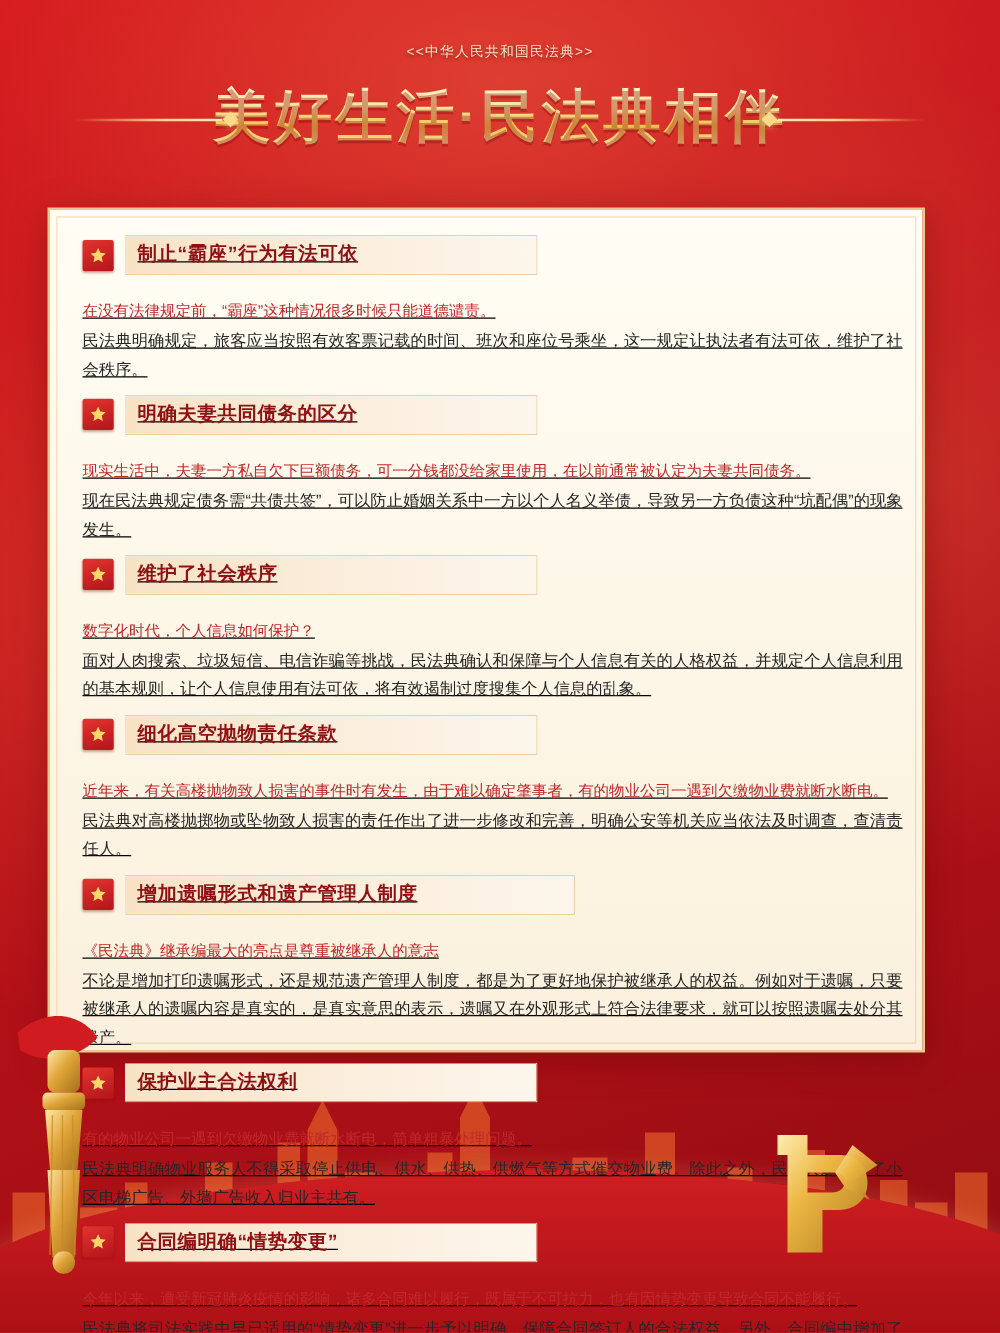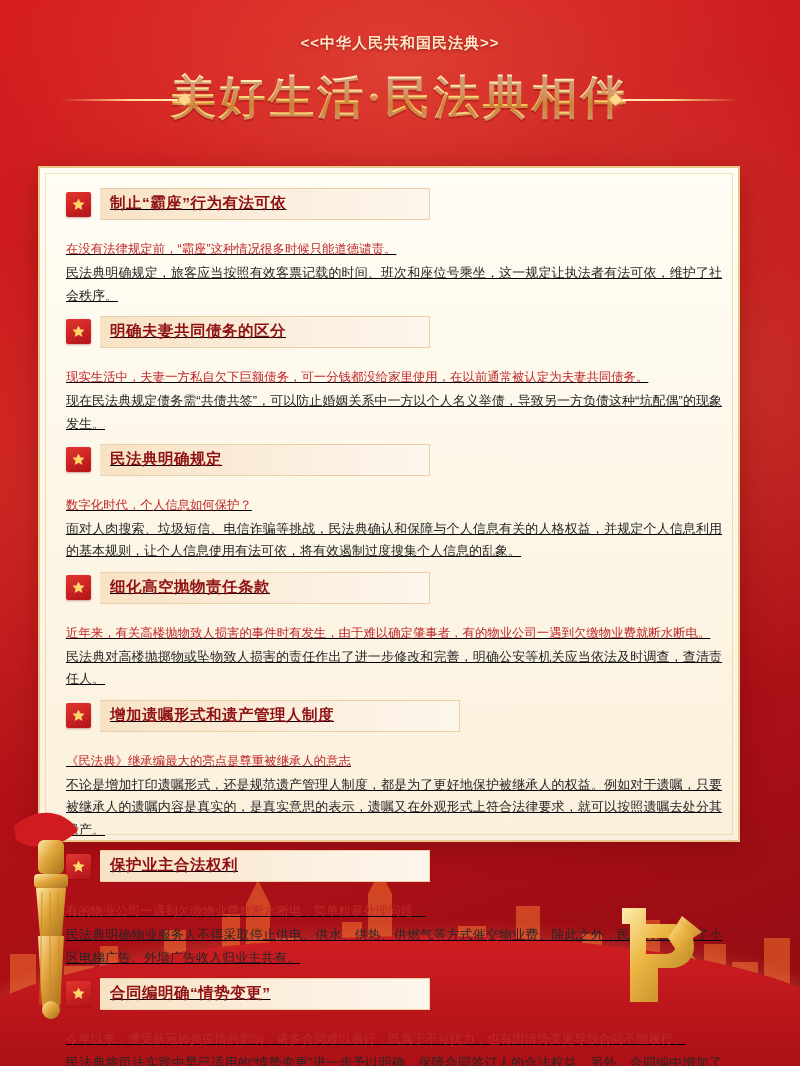--- a/index.html
+++ b/index.html
@@ -50,32 +50,32 @@
 
   
   header.header {
     position: relative;
     padding-top: 34px;
     text-align: center;
     z-index: 5;
   }
   .header-sub {
     color: #ffe6c7;
-    font-size: 15px;
+    font-size: 11px;
     letter-spacing: 1px;
-    font-weight: bold;
+    font-weight: normal;
     text-shadow: 0 1px 3px rgba(80,0,0,.5);
   }
   .title-wrap {
     position: relative;
     margin-top: 14px;
     height: 64px;
   }
   .main-title {
-    font-family: Liberation Serif, serif;
+    font-family: Liberation Sans, sans-serif;
     font-size: 46px;
     font-weight: bold;
     letter-spacing: 3px;
     background: linear-gradient(180deg, #fff7d6 0%, #ffe49a 38%, #f6c252 62%, #fff3c4 100%);
     -webkit-background-clip: text;
     background-clip: text;
     color: transparent;
     display: inline-block;
     text-shadow: 0 2px 0 rgba(130,10,10,.35);
   }
@@ -257,21 +257,21 @@
       <p class="body-text">现在民法典规定债务需“共债共签”，可以防止婚姻关系中一方以个人名义举债，导致另一方负债这种“坑配偶”的现象发生。</p>
     </section>
 
     <section class="item">
       <div class="item-head">
         <span class="star-badge">
           <svg width="15" height="15" viewBox="0 0 24 24" aria-hidden="true">
               <path fill="#ffd66b" d="M12 2.2l2.9 6.2 6.8.8-5 4.7 1.3 6.7L12 17.3 6 20.6l1.3-6.7-5-4.7 6.8-.8z"></path>
             </svg>
         </span>
-        <div class="head-label">民法典明确规定</div>
+        <div class="head-label">维护了社会秩序</div>
       </div>
       <p class="lead">数字化时代，个人信息如何保护？</p>
       <p class="body-text">面对人肉搜索、垃圾短信、电信诈骗等挑战，民法典确认和保障与个人信息有关的人格权益，并规定个人信息利用的基本规则，让个人信息使用有法可依，将有效遏制过度搜集个人信息的乱象。</p>
     </section>
 
     <section class="item">
       <div class="item-head">
         <span class="star-badge">
           <svg width="15" height="15" viewBox="0 0 24 24" aria-hidden="true">
               <path fill="#ffd66b" d="M12 2.2l2.9 6.2 6.8.8-5 4.7 1.3 6.7L12 17.3 6 20.6l1.3-6.7-5-4.7 6.8-.8z"></path>

